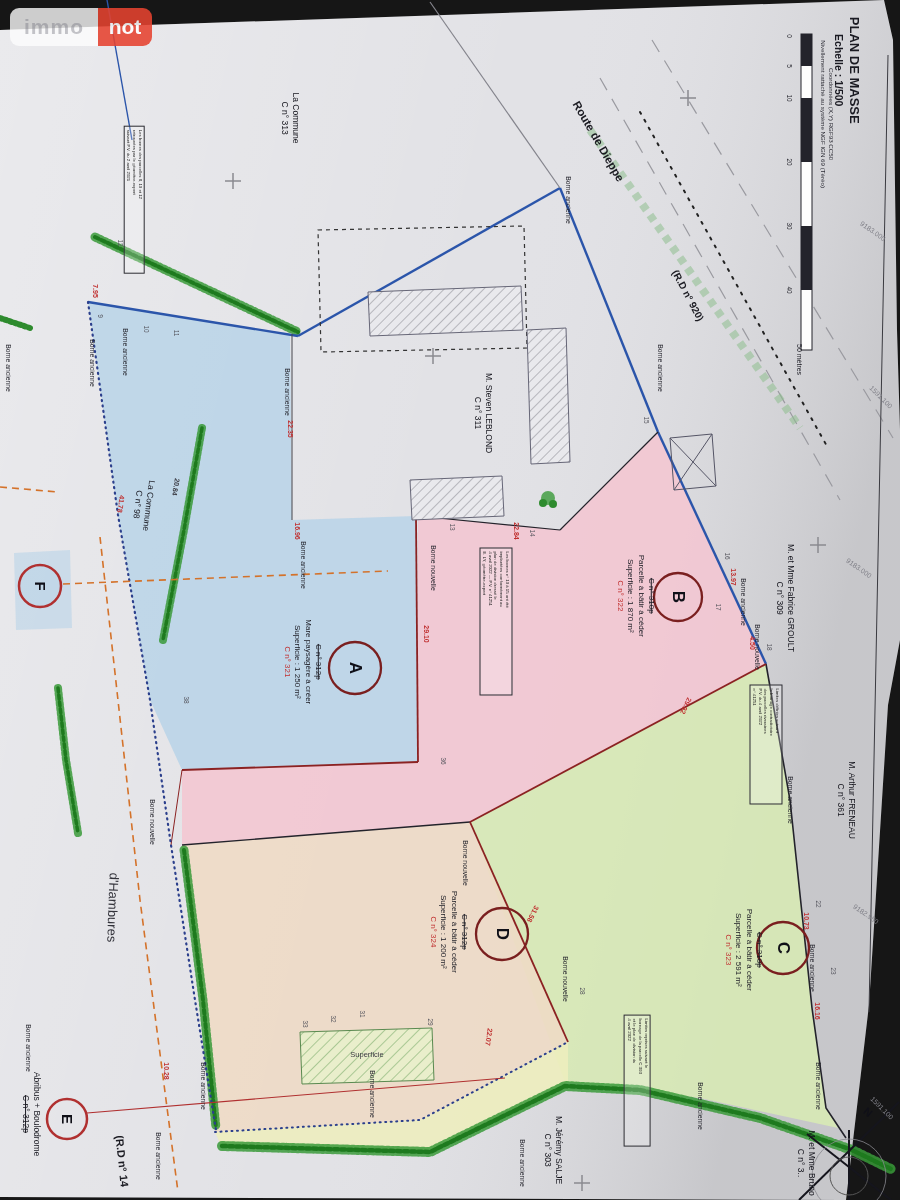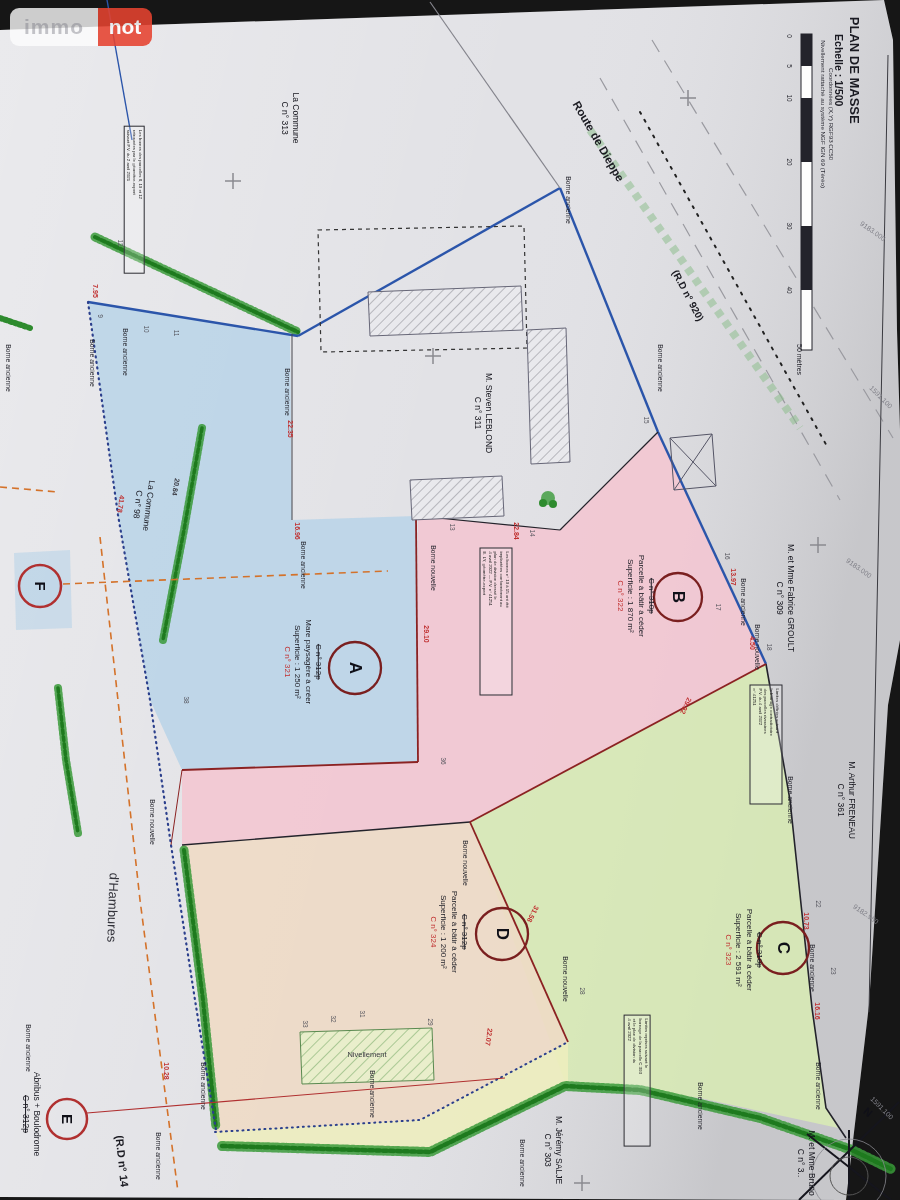--- a/index.html
+++ b/index.html
@@ -213,21 +213,21 @@
   <div class="vblock parcel-block" style="left:382px;top:911px;width:132px;">
     <div class="strike">C n° 312p</div>
     <div>Parcelle à bâtir à céder</div>
     <div>Superficie : 1 200 m²</div>
     <div class="rednum">C n° 324</div>
   </div>
   <div class="vblock parcel-block" style="left:-34px;top:1103px;width:130px;font-size:8.5px;">
     <div>Abribus + Boulodrome</div>
     <div class="strike">C n° 312p</div>
   </div>
-  <div class="pin" style="left:325px;top:1050px;width:84px;text-align:center;font-size:7.5px;color:#3a3a42;">Nivellement</div>
+  <div class="pin" style="left:325px;top:1050px;width:84px;text-align:center;font-size:7.5px;color:#3a3a42;">Superficie</div>
 
   <div class="pin letter" style="left:355px;top:668px;font-size:17px;transform:translate(-50%,-50%) rotate(90deg);">A</div>
   <div class="pin letter" style="left:678px;top:597px;font-size:17px;transform:translate(-50%,-50%) rotate(90deg);">B</div>
   <div class="pin letter" style="left:783px;top:948px;font-size:17px;transform:translate(-50%,-50%) rotate(90deg);">C</div>
   <div class="pin letter" style="left:502px;top:934px;font-size:17px;transform:translate(-50%,-50%) rotate(90deg);">D</div>
   <div class="pin letter" style="left:40px;top:586px;font-size:15px;transform:translate(-50%,-50%) rotate(90deg);">F</div>
   <div class="pin letter" style="left:67px;top:1119px;font-size:15px;transform:translate(-50%,-50%) rotate(90deg);">E</div>
   <div class="pin letter" style="left:868px;top:1112px;font-size:11px;transform:translate(-50%,-50%) rotate(40deg);">N</div>
 
   <div class="vblock owner-block" style="left:408px;top:402px;width:150px;">

